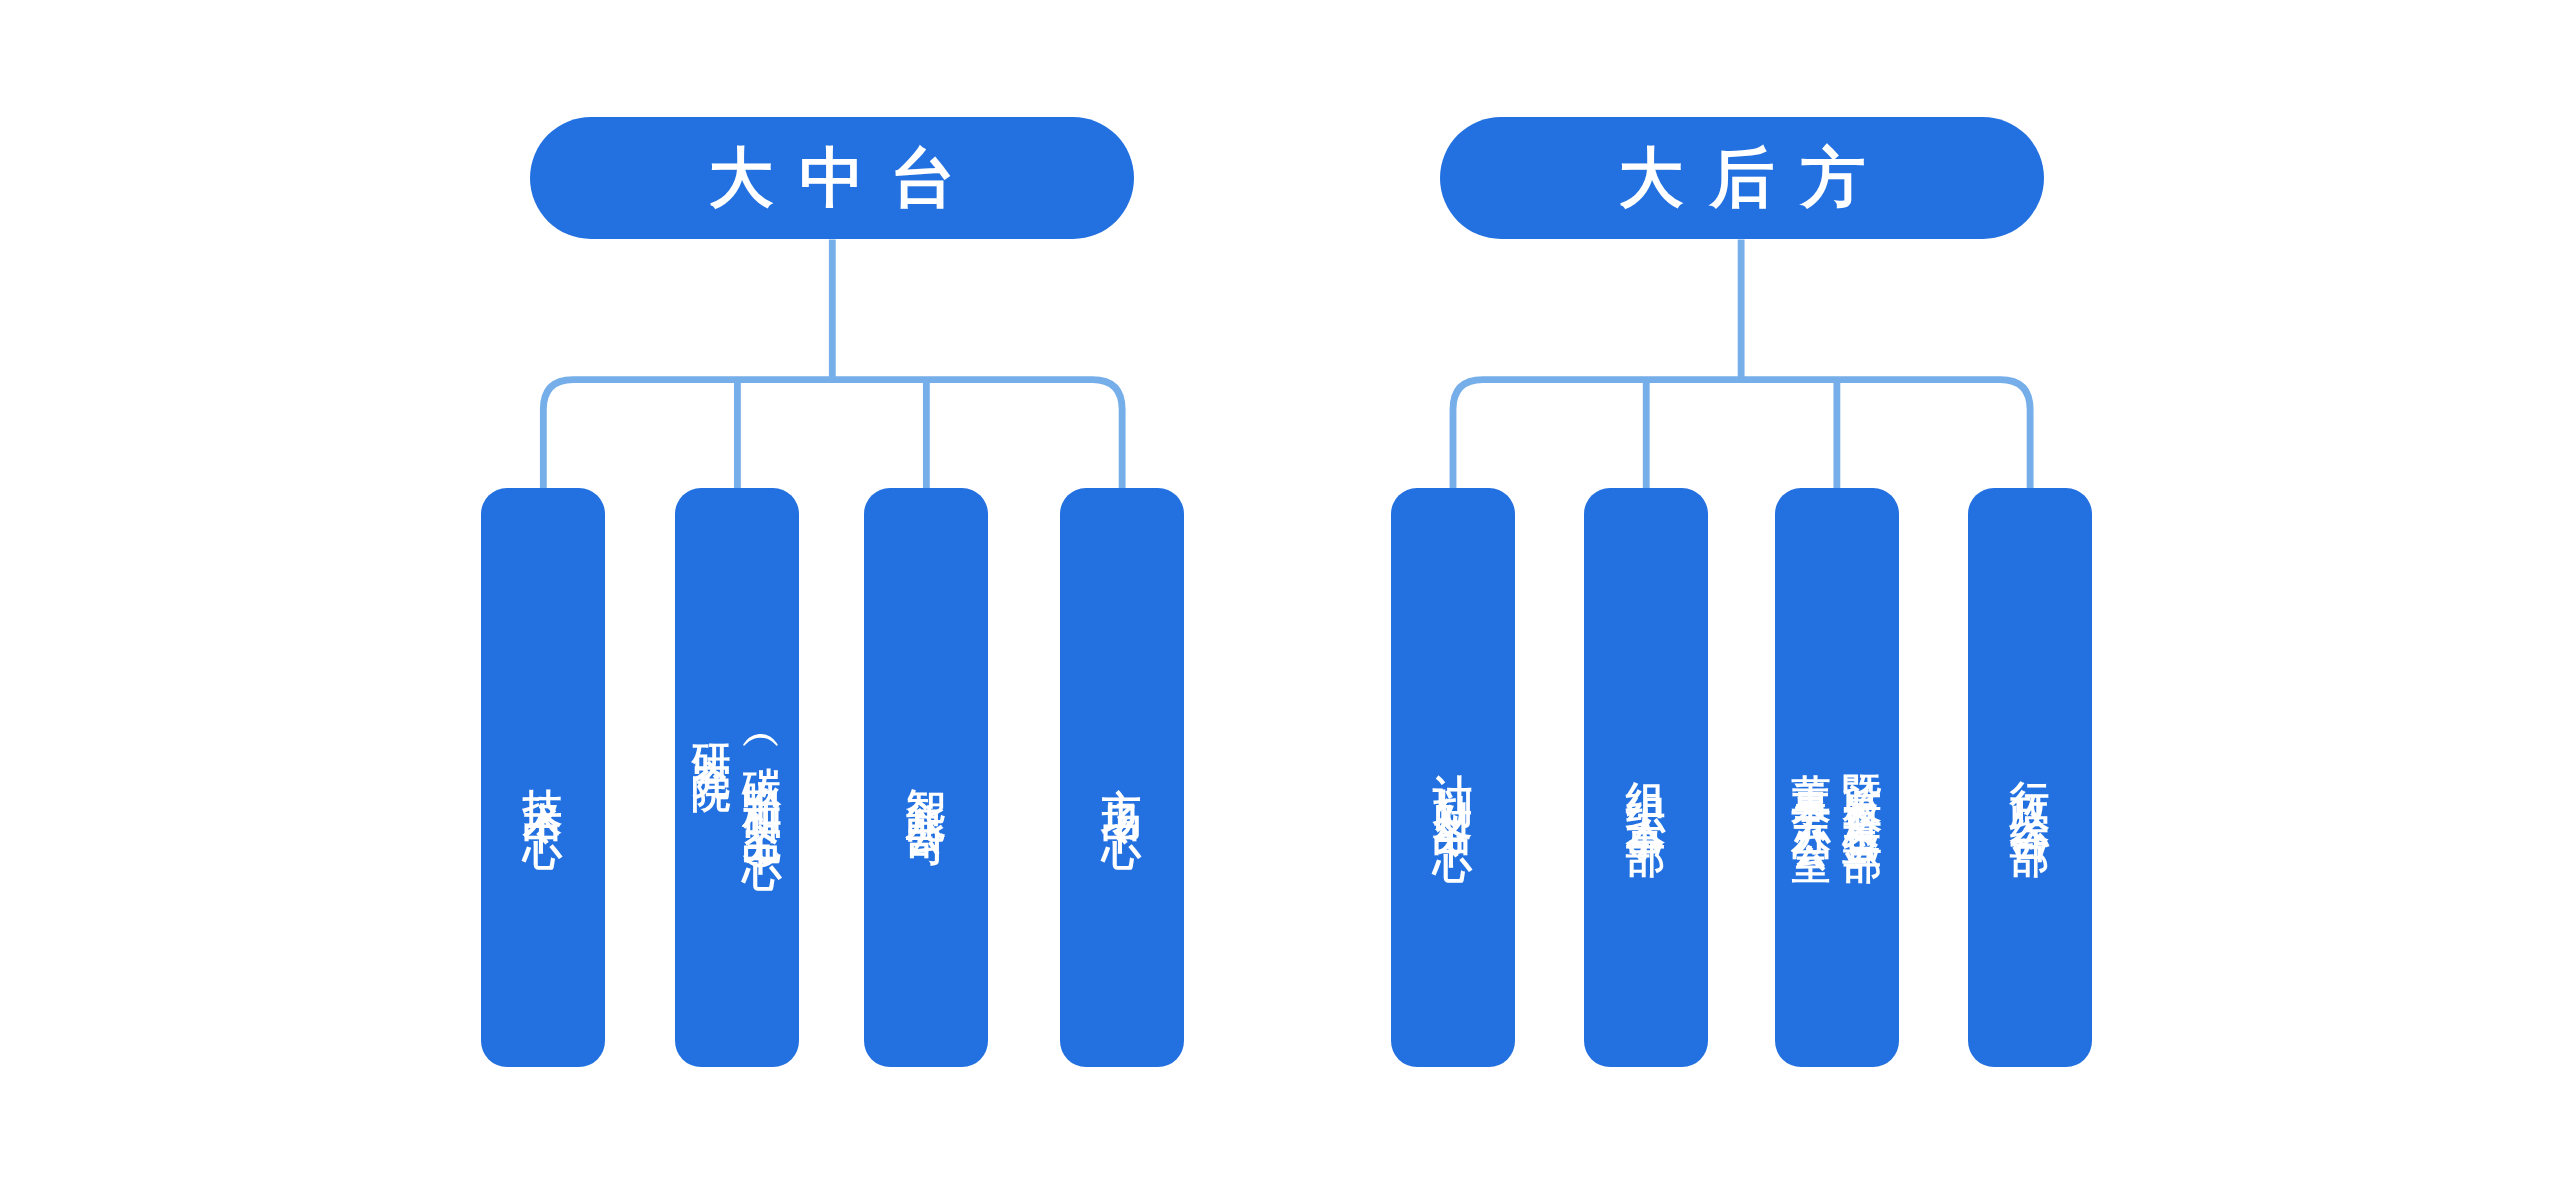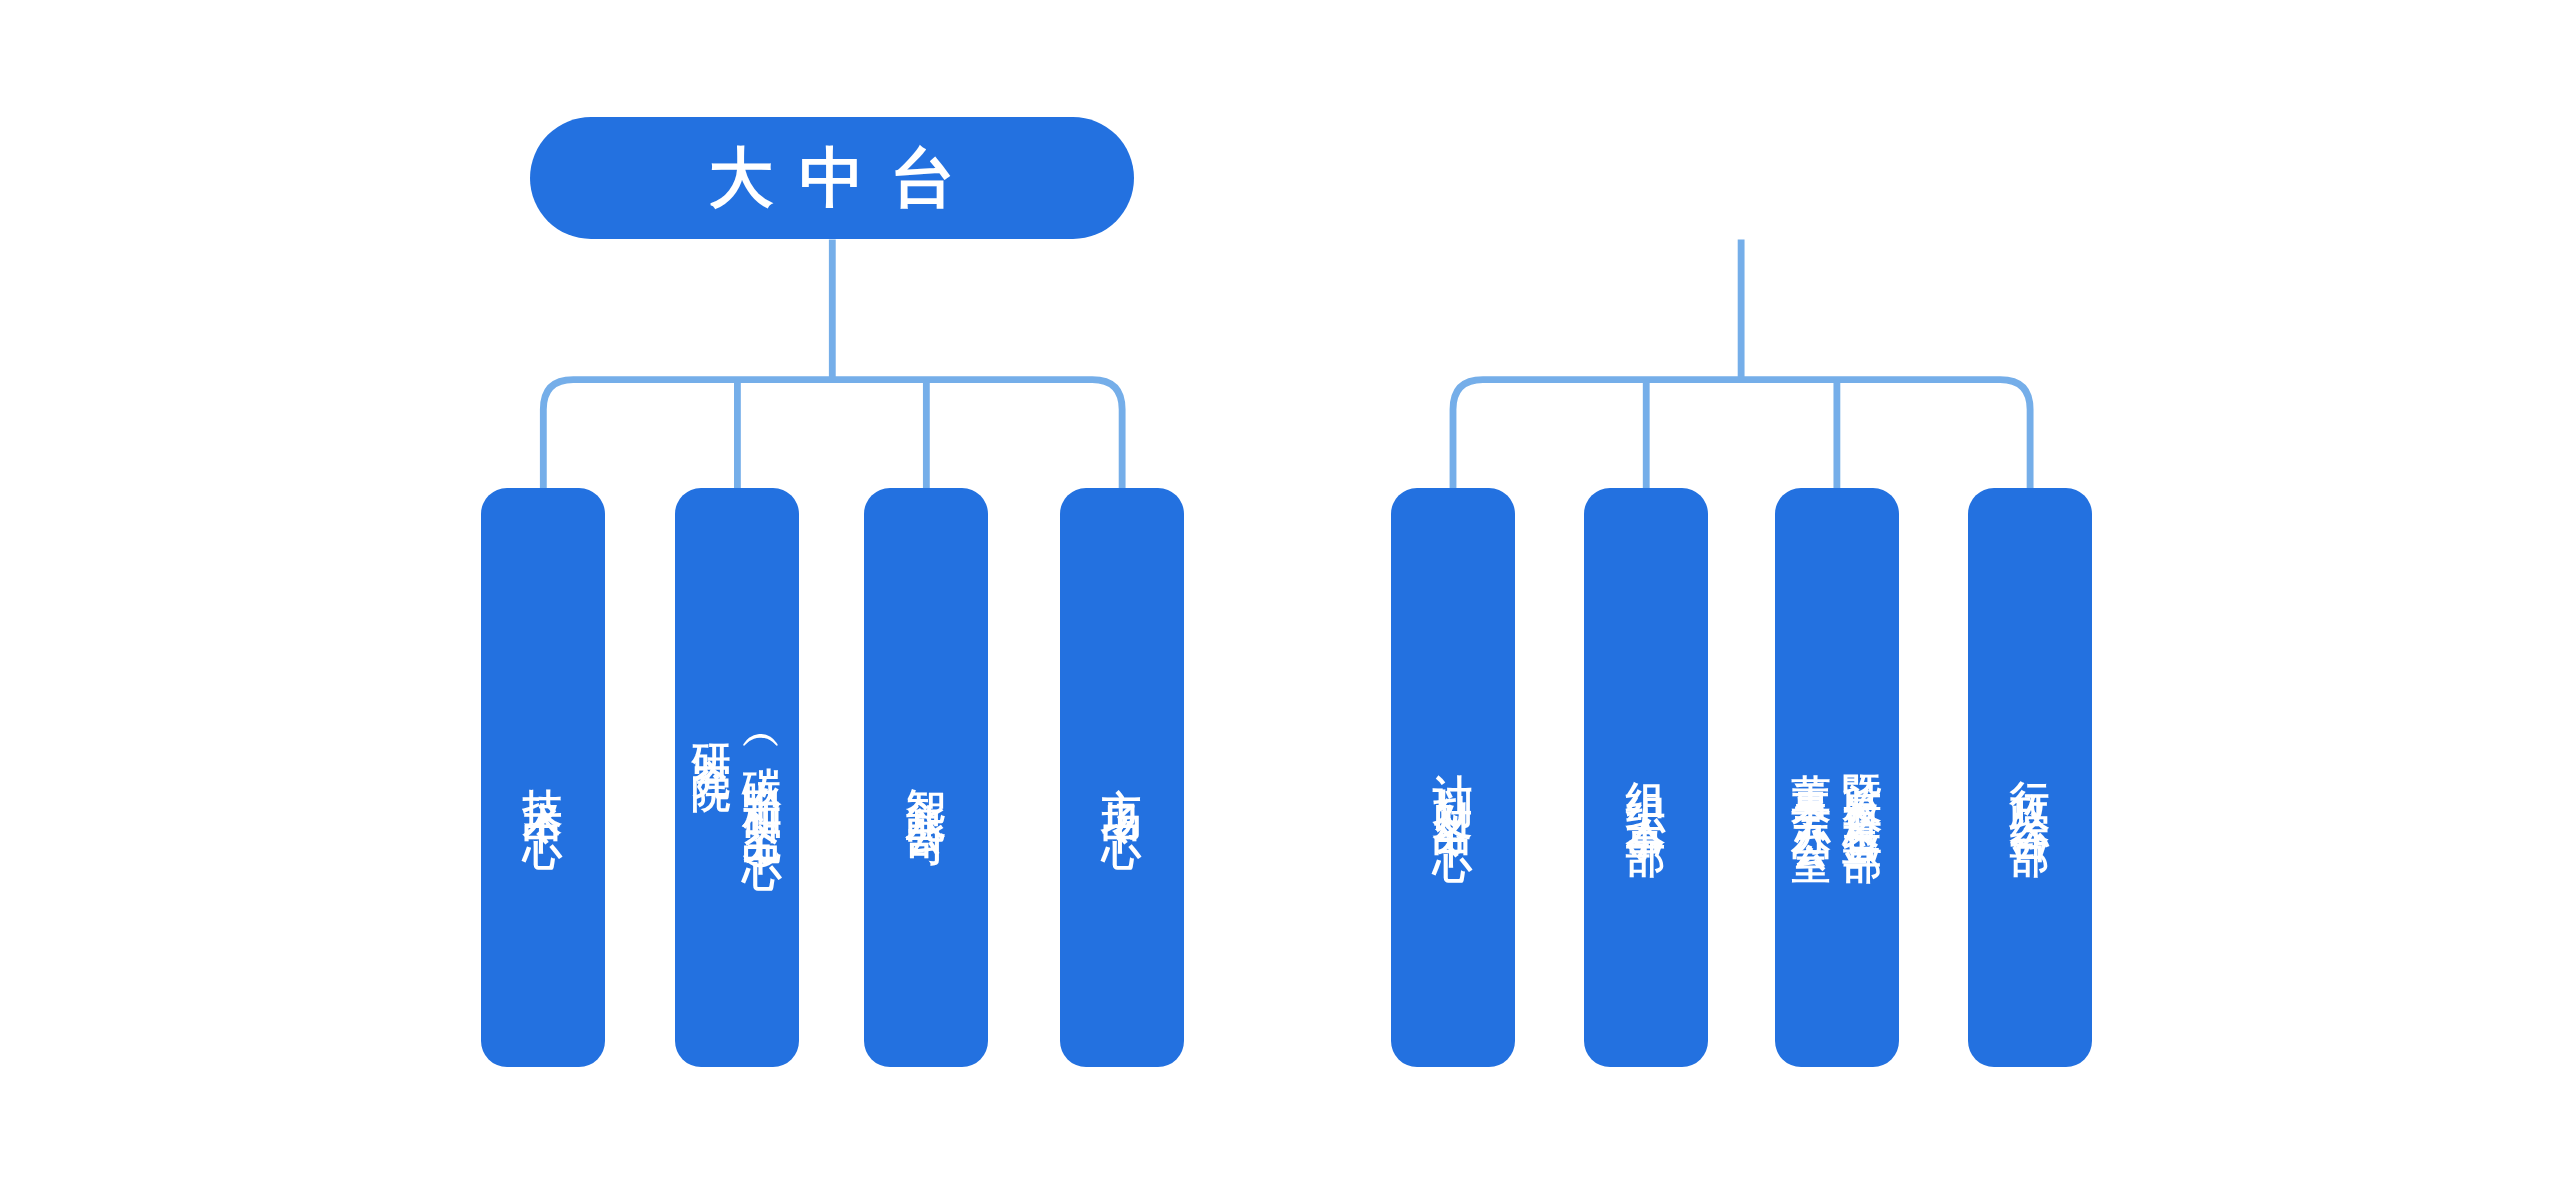--- a/index.html
+++ b/index.html
@@ -92,20 +92,23 @@
       <path d="M1699.5 571 V 479 Q1699.5 444 1734.5 444 H2339.5 Q2374.5 444 2374.5 479 V 571"></path>
       <path d="M1925.5 444 V 571"></path>
       <path d="M2148.5 444 V 571"></path>
     </g>
   </svg>
 
   <div class="pill" style="left:530px">
     <span class="pill-label">大中台</span>
   </div>
 
+  <div class="pill" style="left:1440px">
+    <span class="pill-label">大后方</span>
+  </div>
 
   <div class="dept" style="left:481px">
     <div class="vtext">
       <div class="vline">技术中心</div>
     </div>
   </div>
 
   <div class="dept" style="left:675px">
     <div class="vtext">
       <div class="vline nudge-up">研究院</div>

